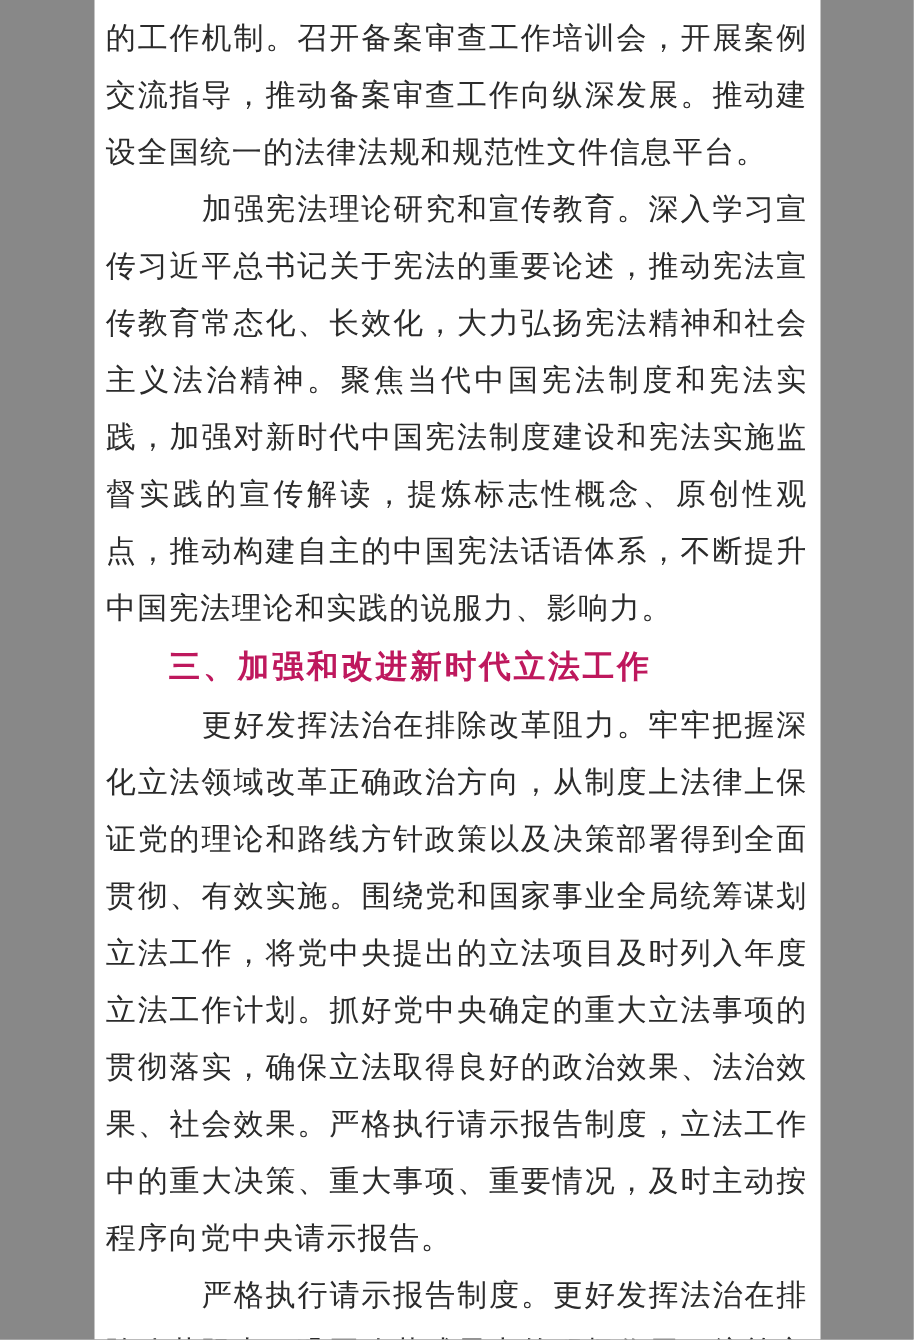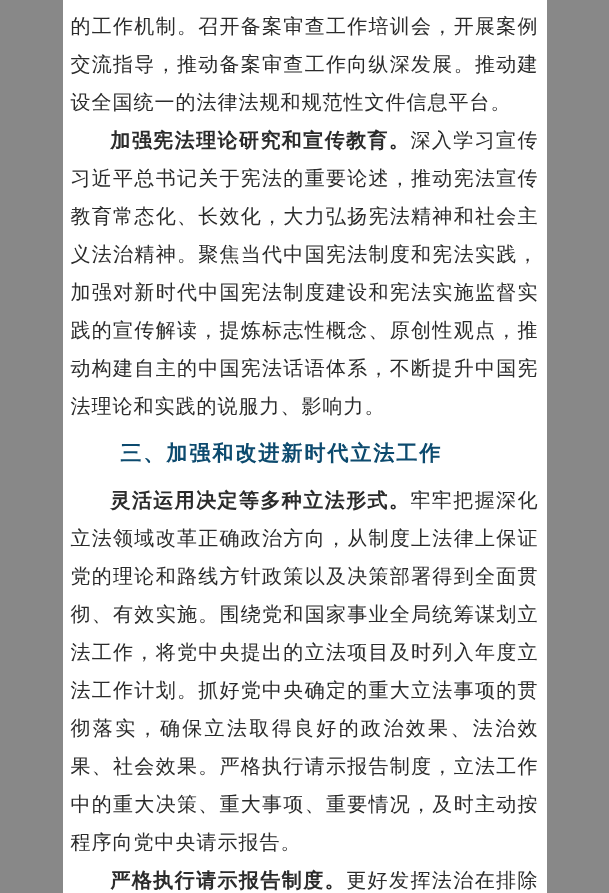--- a/index.html
+++ b/index.html
@@ -24,31 +24,32 @@
     font-size: 20px;
     line-height: 38px;
     letter-spacing: 1px;
     text-align: justify;
     text-justify: inter-ideograph;
   }
   p.body.indent {
     text-indent: 2em;
   }
   .lead {
-    font-weight: bold;
+    font-weight: normal;
+    margin-left: 24px;
   }
   h3.section-heading {
-    margin: 8px;
+    margin: 0;
     font-size: 21px;
     line-height: 40px;
     letter-spacing: 2px;
     font-family: "Liberation Sans", "DejaVu Sans", sans-serif;
     font-weight: bold;
     text-indent: 2em;
-    color: #0c4a6e;
+    color: #be185d;
   }
   .page-number {
     margin-top: 4px;
     font-size: 19px;
     line-height: 28px;
     letter-spacing: 2px;
     text-align: right;
     padding-right: 20px;
     color: #333333;
     font-family: "Liberation Sans", "DejaVu Sans", sans-serif;
@@ -63,21 +64,21 @@
     <span>的工作机制。召开备案审查工作培训会，开展案例交流指导，推动备案审查工作向纵深发展。推动建设全国统一的法律法规和规范性文件信息平台。</span>
   </p>
 
   <p class="body indent">
     <span class="lead">加强宪法理论研究和宣传教育。</span><span>深入学习宣传习近平总书记关于宪法的重要论述，推动宪法宣传教育常态化、长效化，大力弘扬宪法精神和社会主义法治精神。聚焦当代中国宪法制度和宪法实践，加强对新时代中国宪法制度建设和宪法实施监督实践的宣传解读，提炼标志性概念、原创性观点，推动构建自主的中国宪法话语体系，不断提升中国宪法理论和实践的说服力、影响力。</span>
   </p>
 
   <h3 class="section-heading">三、加强和改进新时代立法工作</h3>
 
   <p class="body indent">
-    <span class="lead">灵活运用决定等多种立法形式。</span><span>牢牢把握深化立法领域改革正确政治方向，从制度上法律上保证党的理论和路线方针政策以及决策部署得到全面贯彻、有效实施。围绕党和国家事业全局统筹谋划立法工作，将党中央提出的立法项目及时列入年度立法工作计划。抓好党中央确定的重大立法事项的贯彻落实，确保立法取得良好的政治效果、法治效果、社会效果。严格执行请示报告制度，立法工作中的重大决策、重大事项、重要情况，及时主动按程序向党中央请示报告。</span>
+    <span class="lead">更好发挥法治在排除改革阻力。</span><span>牢牢把握深化立法领域改革正确政治方向，从制度上法律上保证党的理论和路线方针政策以及决策部署得到全面贯彻、有效实施。围绕党和国家事业全局统筹谋划立法工作，将党中央提出的立法项目及时列入年度立法工作计划。抓好党中央确定的重大立法事项的贯彻落实，确保立法取得良好的政治效果、法治效果、社会效果。严格执行请示报告制度，立法工作中的重大决策、重大事项、重要情况，及时主动按程序向党中央请示报告。</span>
   </p>
 
   <p class="body indent">
     <span class="lead">严格执行请示报告制度。</span><span>更好发挥法治在排除改革阻力、巩固改革成果中的积极作用，统筹立改废释纂，灵活运用决定等多种立法形式，做到重大改革于法有据、及时把改革成果上升为法</span>
   </p>
 
   <div class="page-number">— 6 —</div>
 
 </div>
 

